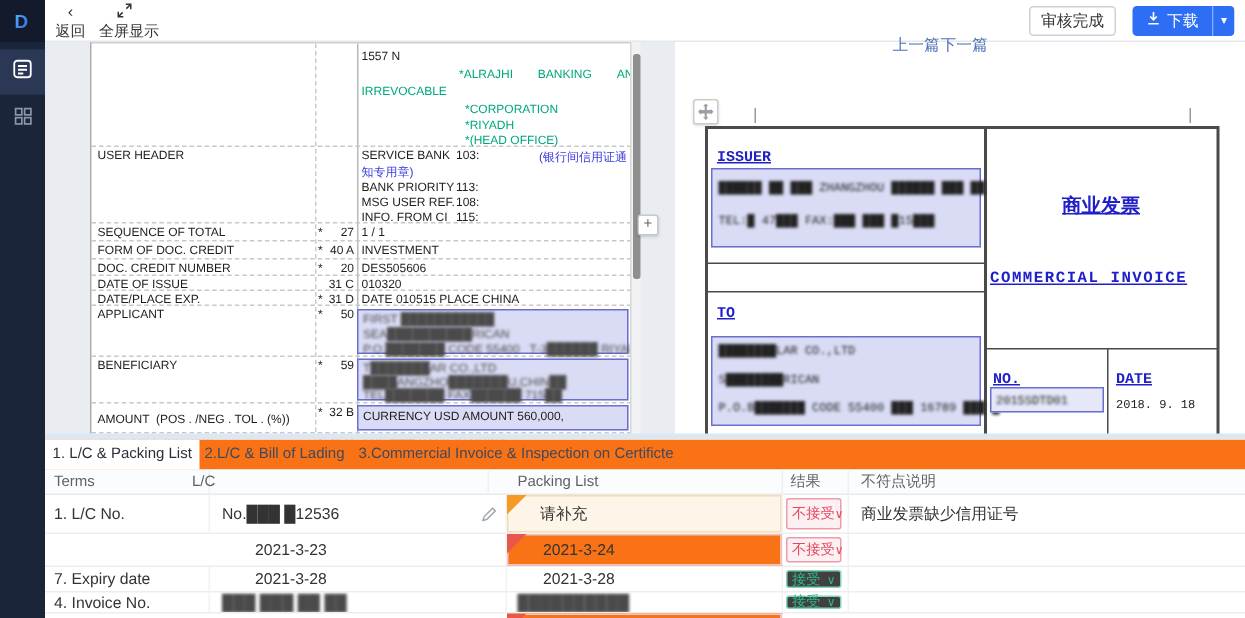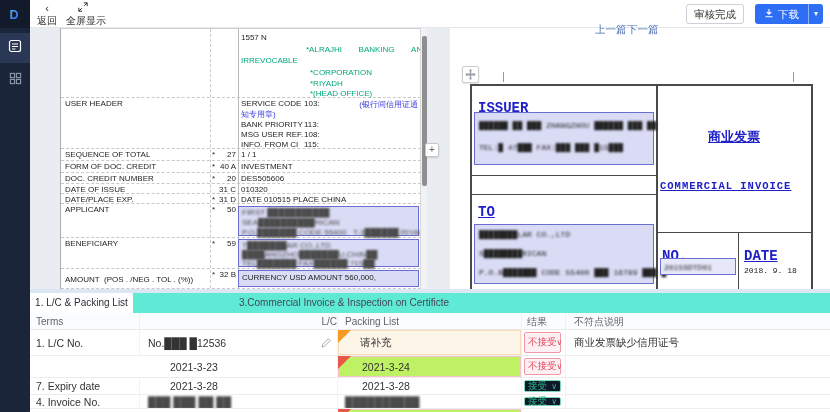--- a/index.html
+++ b/index.html
@@ -42,47 +42,47 @@
   .hl{position:absolute;left:3px;white-space:pre}
   .blur{filter:blur(1px);color:#4a4a4a}
   .scrollbar{position:absolute;left:390px;top:0;width:7px;height:265px;background:#f1f2f4;border-left:1px solid #d6d6d6}
   .thumb{position:absolute;left:1px;top:8px;width:5px;height:150px;background:#8f8f8f;border-radius:2px;cursor:pointer}
   .zoomplus{position:absolute;left:395px;top:115px;width:14px;height:14px;background:#fff;border:1px solid #c5c9cf;border-radius:2px;box-shadow:0 1px 2px rgba(0,0,0,.15);font-size:10px;line-height:12px;text-align:center;color:#666;cursor:pointer;z-index:5}
 
   
   .invoice{position:absolute;left:420px;top:0;width:380px;height:265px;background:#fff;overflow:hidden;font-family:"Liberation Mono","DejaVu Sans Mono",monospace}
   .inv-line{position:absolute;background:#4a4a4a}
   .inv-tick{position:absolute;width:1px;height:10px;background:#9a9a9a}
-  .inv-lbl{position:absolute;font-size:14px;font-weight:bold;color:#2020c8;text-decoration:underline;white-space:nowrap}
+  .inv-lbl{position:absolute;font-size:10px;font-weight:bold;color:#2020c8;text-decoration:underline;white-space:nowrap}
   .inv-val{position:absolute;font-size:8px;color:#222;white-space:pre}
   .handle{position:absolute;left:12px;top:38px;width:17px;height:17px;background:#fff;border:1px solid #ccc;border-radius:2px;box-shadow:0 1px 2px rgba(0,0,0,.12);display:flex;align-items:center;justify-content:center;cursor:move}
   .inv-hbox{position:absolute;background:#dadcf5;border:1px solid #6a6ed0}
 
   
   .review{position:absolute;left:30px;top:293px;width:800px;height:119px;background:#fff;overflow:hidden;font-size:10.5px}
-  .tabbar{position:absolute;left:0;top:0;width:800px;height:20px;background:#5eead4}
+  .tabbar{position:absolute;left:0;top:0;width:800px;height:20px;background:#f97316}
   .tab{position:absolute;top:0;height:20px;line-height:20px;text-align:center;font-size:10px;color:#42485a;cursor:pointer;white-space:nowrap;overflow:hidden}
   .tab.active{background:#fff;color:#2b2f38}
   .thead{position:absolute;left:0;top:20px;width:800px;height:17px;background:#fbfcfd;border-bottom:1px solid #e9e9e9;color:#606266;font-size:10px}
   .hcell{position:absolute;top:0;height:17px;line-height:17px;border-right:1px solid #f0f0f0;white-space:nowrap;overflow:hidden}
   .trow{position:absolute;left:0;width:800px;border-bottom:1px solid #ededed}
   .cell{position:absolute;top:0;height:100%;border-right:1px solid #f2f2f2;display:flex;align-items:center;white-space:nowrap;overflow:hidden}
   .c-term{left:0;width:110px;padding-left:6px}
   .c-lc{left:110px;width:198px}
   .c-pack{left:308px;width:184px;position:absolute}
   .c-res{left:492px;width:44px;border-right:1px solid #f2f2f2}
   .c-note{left:536px;width:264px;padding-left:8px;border-right:none}
   .c-pack.orange{background:#fdf5e7;box-shadow:inset 0 0 0 1px #f6dcb4}
-  .c-pack.red{background:#bef264;box-shadow:inset 0 0 0 1px #f2c4c9}
+  .c-pack.red{background:#f97316;box-shadow:inset 0 0 0 1px #f2c4c9}
   .ribbon{display:none;position:absolute;left:0;top:0;width:0;height:0;border-top:13px solid #f59a23;border-right:13px solid transparent;cursor:pointer}
   .c-pack.orange .ribbon{display:block;border-top-color:#f59a23}
   .c-pack.red .ribbon{display:block;border-top-color:#e8574a}
   .sel{position:absolute;left:2px;right:4px;top:2px;bottom:2px;border:1px solid #ccc;border-radius:2px;display:flex;align-items:center;justify-content:space-between;padding:0 3px;font-size:9.5px;cursor:pointer;background:#fff}
   .sel.reject{color:#e5485f;border-color:#ef9aa8;background:#fdf0f2}
-  .sel.accept{color:#2eb886;border-color:#7fd6b6;background:#0f172a}
+  .sel.accept{color:#2eb886;border-color:#7fd6b6;background:#404040}
   .sel .car{font-weight:normal;font-size:8px}
   .muted{color:#a0a6ad}
   .pencil{position:absolute;right:6px;top:50%;margin-top:-5px;cursor:pointer}
 </style>
 </head>
 <body>
 
 <aside class="sidebar">
   <div class="logo">
     <svg width="18" height="18" viewBox="0 0 20 20">
@@ -157,21 +157,21 @@
         <span>*ALRAJHI</span><span>BANKING</span><span>AND</span>
       </span>
       <span class="sv green" style="left:180px;top:27px">IRREVOCABLE</span>
       <span class="sv green" style="left:249px;top:39px">*CORPORATION</span>
       <span class="sv green" style="left:249px;top:50px">*RIYADH</span>
       <span class="sv green" style="left:249px;top:60px">*(HEAD OFFICE)</span>
     </div>
 
     <div class="srow" style="top:69px;height:51px">
       <span class="slbl">USER HEADER</span>
-      <span class="sv" style="left:180px;top:1px">SERVICE CODE</span>
+      <span class="sv" style="left:180px;top:1px">SERVICE BANK</span>
       <span class="sv" style="left:243px;top:1px">103:</span>
       <span class="sv docblue" style="right:3px;top:1px">(银行间信用证通</span>
       <span class="sv docblue" style="left:180px;top:11px">知专用章)</span>
       <span class="sv" style="left:180px;top:22px">BANK PRIORITY</span>
       <span class="sv" style="left:243px;top:22px">113:</span>
       <span class="sv" style="left:180px;top:32px">MSG USER REF.</span>
       <span class="sv" style="left:243px;top:32px">108:</span>
       <span class="sv" style="left:180px;top:42px">INFO. FROM CI</span>
       <span class="sv" style="left:243px;top:42px">115:</span>
     </div>
@@ -296,26 +296,27 @@
     <span class="inv-lbl" style="left:294px;top:220px">DATE</span>
     <span class="inv-val" style="left:294px;top:238px">2018. 9. 18</span>
   </div>
 
   <div class="ws-bottom-strip"></div>
 </div>
 
 <section class="review">
   <div class="tabbar">
     <div class="tab active" style="left:0;width:103px">1. L/C &amp; Packing List</div>
+    <div class="tab" style="left:103px;width:100px">2.L/C &amp; Bill of Lading</div>
     <div class="tab" style="left:203px;width:222px">3.Commercial Invoice &amp; Inspection on Certificte</div>
   </div>
 
   <div class="thead">
     <span class="hcell" style="left:0;width:110px;padding-left:6px">Terms</span>
-    <span class="hcell" style="left:110px;width:198px;text-align:right">L/C</span>
+    <span class="hcell" style="left:98px;width:198px;text-align:left">L/C</span>
     <span class="hcell" style="left:308px;width:184px;padding-left:7px">Packing List</span>
     <span class="hcell" style="left:492px;width:44px;padding-left:5px">结果</span>
     <span class="hcell" style="left:536px;width:264px;padding-left:8px;border-right:none">不符点说明</span>
   </div>
 
   <div class="trow" style="top:37px;height:26px">
     <div class="cell c-term">
         <span>1. L/C No.</span>
       </div>
     <div class="cell c-lc" style="padding-left:8px">

